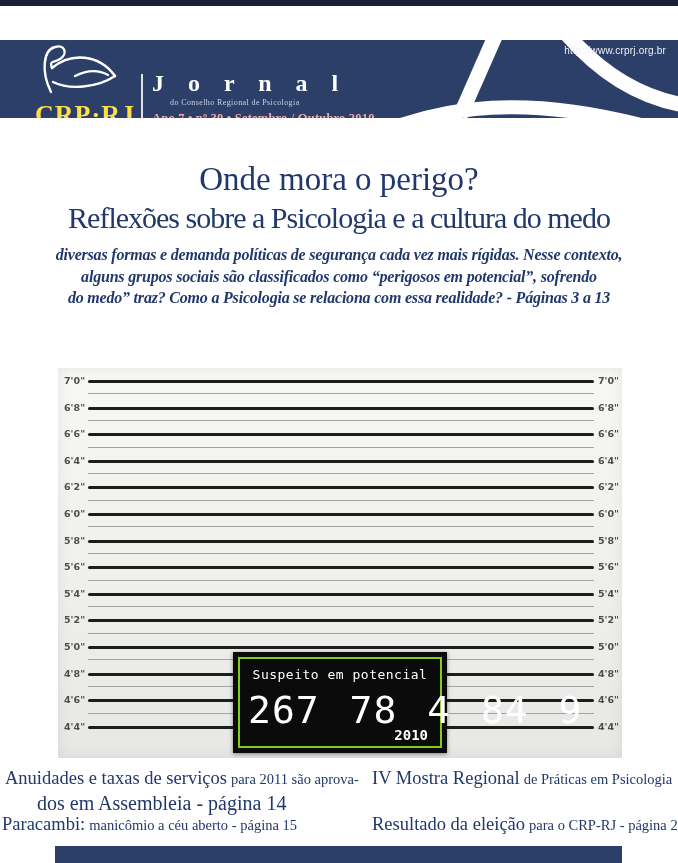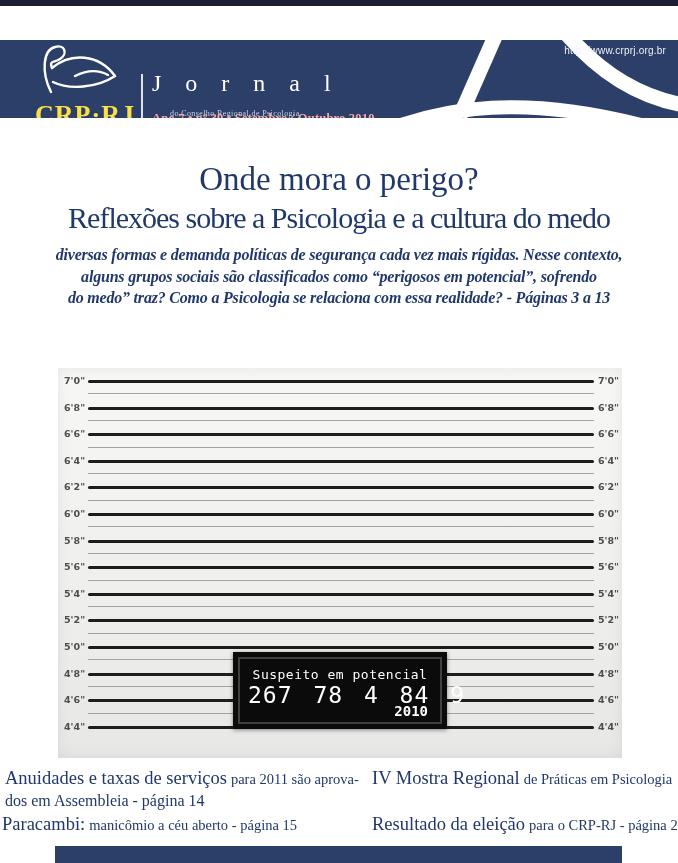--- a/index.html
+++ b/index.html
@@ -15,22 +15,22 @@
   .top-strip{position:absolute;top:0;left:0;width:678px;height:6px;background:var(--navy-dark);}
 
   
   .banner{position:absolute;top:40px;left:0;width:678px;height:78px;background:var(--navy);overflow:hidden;}
   .swirls{position:absolute;top:0;left:0;}
   .url{position:absolute;top:5px;right:12px;font:10px "Liberation Sans",sans-serif;color:#eef1f8;letter-spacing:.2px;}
   .logo{position:absolute;left:26px;top:0;width:118px;text-align:center;color:#fde047;font-weight:bold;}
   .logo-text{font-size:26px;letter-spacing:1px;margin-top:-6px;}
   .divider{position:absolute;left:141px;top:34px;width:2px;height:62px;background:rgba(255,255,255,.85);}
   .jblock{position:absolute;left:152px;top:30px;color:#fff;}
-  .jtitle{font-size:24px;letter-spacing:9px;}
-  .jsub{font-size:8px;color:#c9d2e4;letter-spacing:.4px;margin-top:12px;padding-left:18px;}
+  .jtitle{font-size:24px;letter-spacing:9px;font-weight:bold;}
+  .jsub{font-size:8px;color:#c9d2e4;letter-spacing:.4px;margin-top:1px;padding-left:18px;}
   .edition{position:absolute;left:152px;top:71px;font-size:12.5px;font-weight:bold;color:#fca5a5;letter-spacing:.2px;}
   .banner-line{position:absolute;left:0;right:0;top:86px;height:1px;background:rgba(255,255,255,.5);}
 
   
   .head{position:absolute;top:160px;left:0;width:678px;text-align:center;color:var(--ink);}
   .h1a{font-size:33px;line-height:38px;}
   .h1b{font-size:30px;line-height:36px;letter-spacing:-1px;margin-top:2px;}
   .lede{margin-top:8px;font-style:italic;font-weight:bold;font-size:16px;line-height:21.5px;letter-spacing:-.2px;}
   .lede div{white-space:nowrap;}
 
@@ -40,31 +40,31 @@
        box-shadow:inset 0 0 14px rgba(0,0,0,.07);}
   #chart{position:absolute;top:0;left:0;right:0;bottom:0;}
   .h-row{position:absolute;left:0;right:0;height:0;}
   .tline{position:absolute;left:30px;right:28px;height:3px;background:#1d1d1c;border-radius:2px;top:0;}
   .thin{position:absolute;left:30px;right:28px;height:1px;background:#a3a3a1;}
   .lab{position:absolute;top:-5px;font:bold 9.5px "DejaVu Sans",sans-serif;color:#4e4e4c;}
   .lab.l{left:6px;} .lab.r{right:3px;}
 
   .placard{position:absolute;left:50%;transform:translateX(-50%);top:284px;width:214px;
            background:var(--placard-bg);padding:5px;box-shadow:0 1px 4px rgba(0,0,0,.45);}
-  .placard-inner{border:2px solid #404040;padding:8px 8px 3px;color:#fff;font-family:"DejaVu Sans Mono",monospace;}
+  .placard-inner{border:2px solid #84cc16;padding:8px 8px 3px;color:#fff;font-family:"DejaVu Sans Mono",monospace;}
   .p-title{font-size:13px;text-align:center;letter-spacing:.5px;white-space:nowrap;}
-  .p-num{font-size:23px;text-align:center;letter-spacing:1px;word-spacing:6px;white-space:nowrap;}
+  .p-num{font-size:38px;text-align:center;margin-top:6px;letter-spacing:1px;word-spacing:6px;white-space:nowrap;}
   .p-year{font-size:14px;font-weight:bold;text-align:right;margin-top:-5px;padding-right:4px;}
 
   
   .teaser{position:absolute;color:var(--ink);}
   .tline1{white-space:nowrap;}
   .lead{font-size:18.5px;}
   .rest{font-size:14.5px;}
-  .t-l2{font-size:16px;margin-top:3px;}
+  .t-l2{font-size:20px;margin-top:3px;margin-left:32px;}
   .t1{left:5px;top:768px;width:365px;}
   .t2{left:372px;top:768px;width:302px;}
   .t3{left:2px;top:814px;width:365px;}
   .t4{left:372px;top:814px;width:302px;}
 
   .bottom-bar{position:absolute;left:55px;top:846px;width:567px;height:17px;background:var(--navy);}
 </style>
 </head>
 <body>
 

